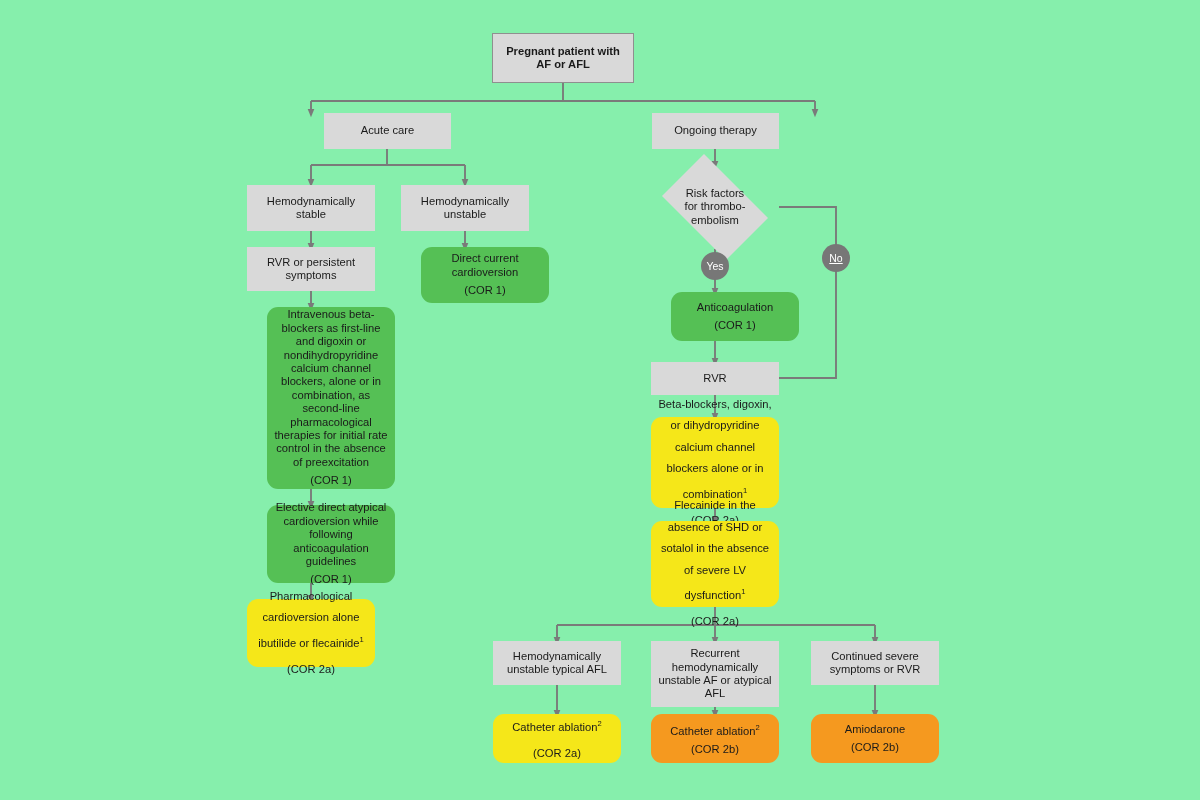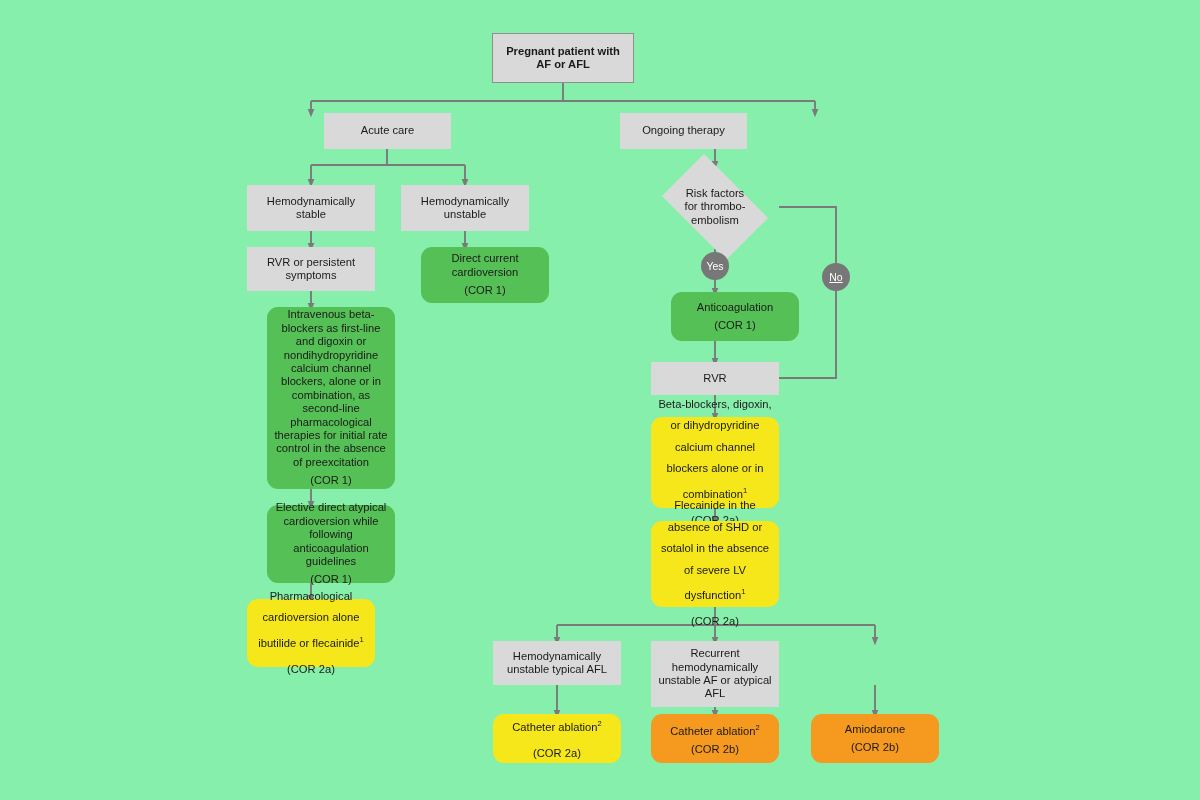--- a/index.html
+++ b/index.html
@@ -96,21 +96,21 @@
   </svg>
 
   <div class="node gray-bordered" style="left:492px;top:33px;width:142px;height:50px;">
     <span class="ln">Pregnant patient with</span>
     <span class="ln">AF or AFL</span>
   </div>
 
   <div class="node gray" style="left:324px;top:113px;width:127px;height:36px;">
     <span class="ln">Acute care</span>
   </div>
-  <div class="node gray" style="left:620px;top:113px;width:127px;height:36px;">
+  <div class="node gray" style="left:652px;top:113px;width:127px;height:36px;">
     <span class="ln">Ongoing therapy</span>
   </div>
 
   <div class="node gray" style="left:247px;top:185px;width:128px;height:46px;">
     <span class="ln">Hemodynamically</span>
     <span class="ln">stable</span>
   </div>
   <div class="node gray" style="left:401px;top:185px;width:128px;height:46px;">
     <span class="ln">Hemodynamically</span>
     <span class="ln">unstable</span>
@@ -163,21 +163,21 @@
     <div class="dtext">
       <span class="ln">Risk factors</span>
       <span class="ln">for thrombo-</span>
       <span class="ln">embolism</span>
     </div>
   </div>
 
   <div class="pill" style="left:701px;top:252px;width:28px;height:28px;">
     <span>Yes</span>
   </div>
-  <div class="pill" style="left:822px;top:263px;width:28px;height:28px;text-decoration:underline;">
+  <div class="pill" style="left:822px;top:244px;width:28px;height:28px;text-decoration:underline;">
     <span>No</span>
   </div>
 
   <div class="node green" style="left:651px;top:292px;width:128px;height:49px;">
     <span class="ln">Anticoagulation</span>
     <span class="cor">(COR 1)</span>
   </div>
 
   <div class="node gray" style="left:651px;top:362px;width:128px;height:33px;">
     <span class="ln">RVR</span>
@@ -204,20 +204,24 @@
   <div class="node gray" style="left:493px;top:641px;width:128px;height:44px;">
     <span class="ln">Hemodynamically</span>
     <span class="ln">unstable typical AFL</span>
   </div>
   <div class="node gray" style="left:651px;top:641px;width:128px;height:66px;">
     <span class="ln">Recurrent</span>
     <span class="ln">hemodynamically</span>
     <span class="ln">unstable AF or atypical</span>
     <span class="ln">AFL</span>
   </div>
+  <div class="node gray" style="left:811px;top:641px;width:128px;height:44px;">
+    <span class="ln">Continued severe</span>
+    <span class="ln">symptoms or RVR</span>
+  </div>
 
   <div class="node yellow" style="left:493px;top:714px;width:128px;height:49px;">
     <span class="ln"><span>Catheter ablation</span><span class="sup">2</span></span>
     <span class="cor">(COR 2a)</span>
   </div>
   <div class="node orange" style="left:651px;top:714px;width:128px;height:49px;">
     <span class="ln"><span>Catheter ablation</span><span class="sup">2</span></span>
     <span class="cor">(COR 2b)</span>
   </div>
   <div class="node orange" style="left:811px;top:714px;width:128px;height:49px;">

